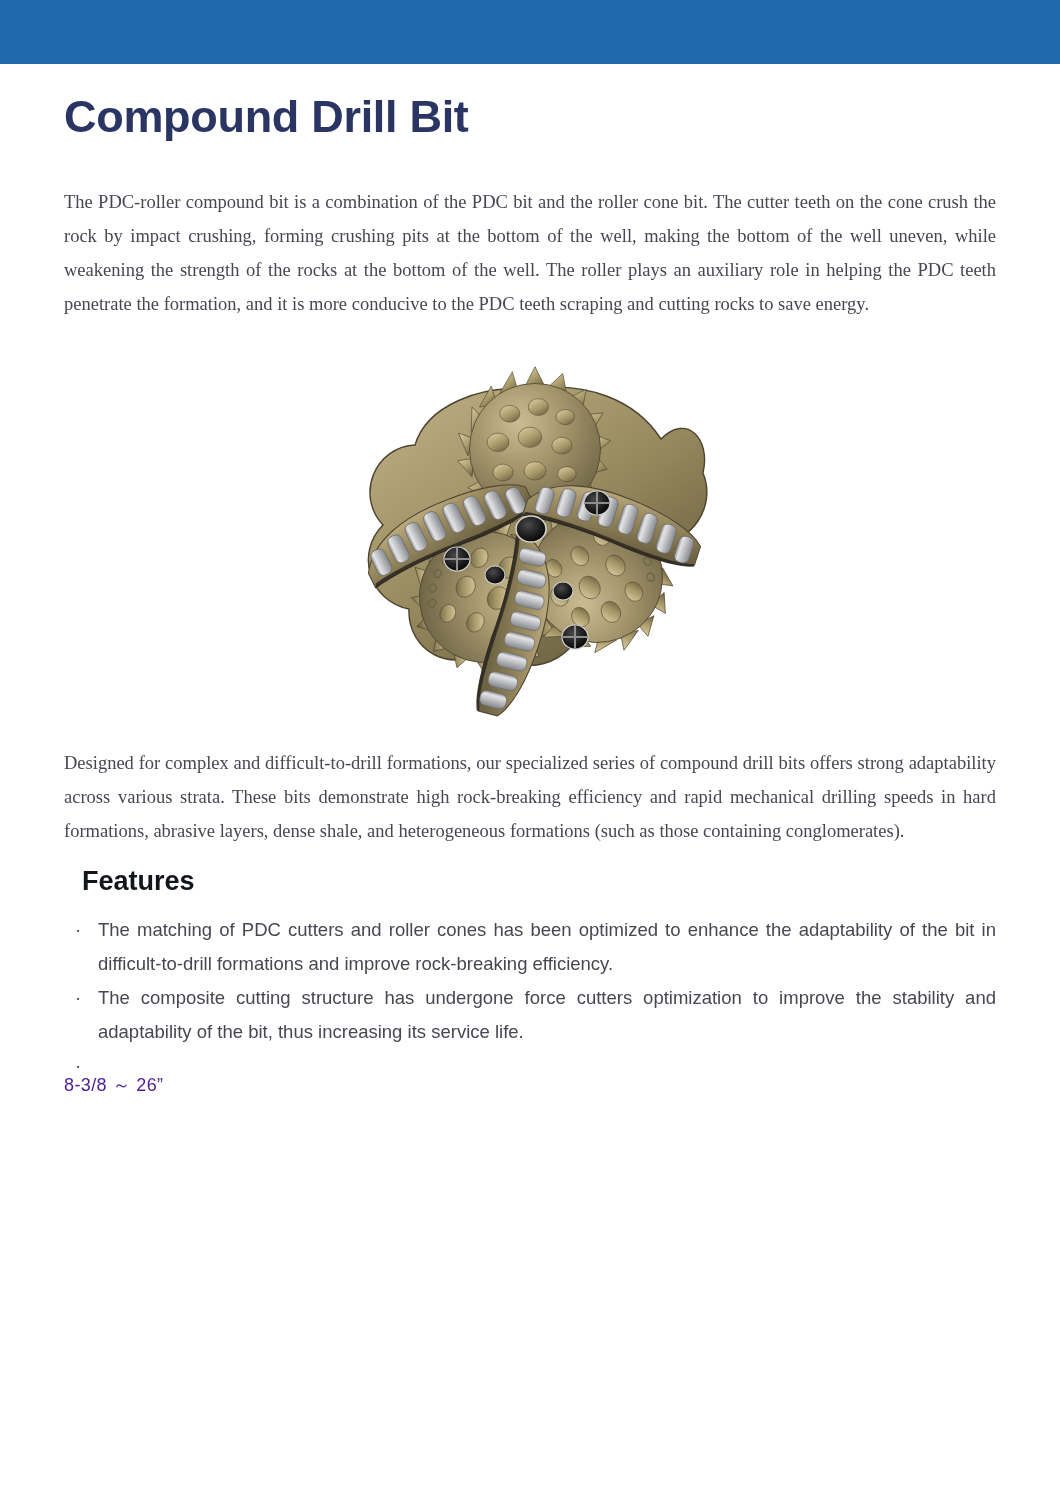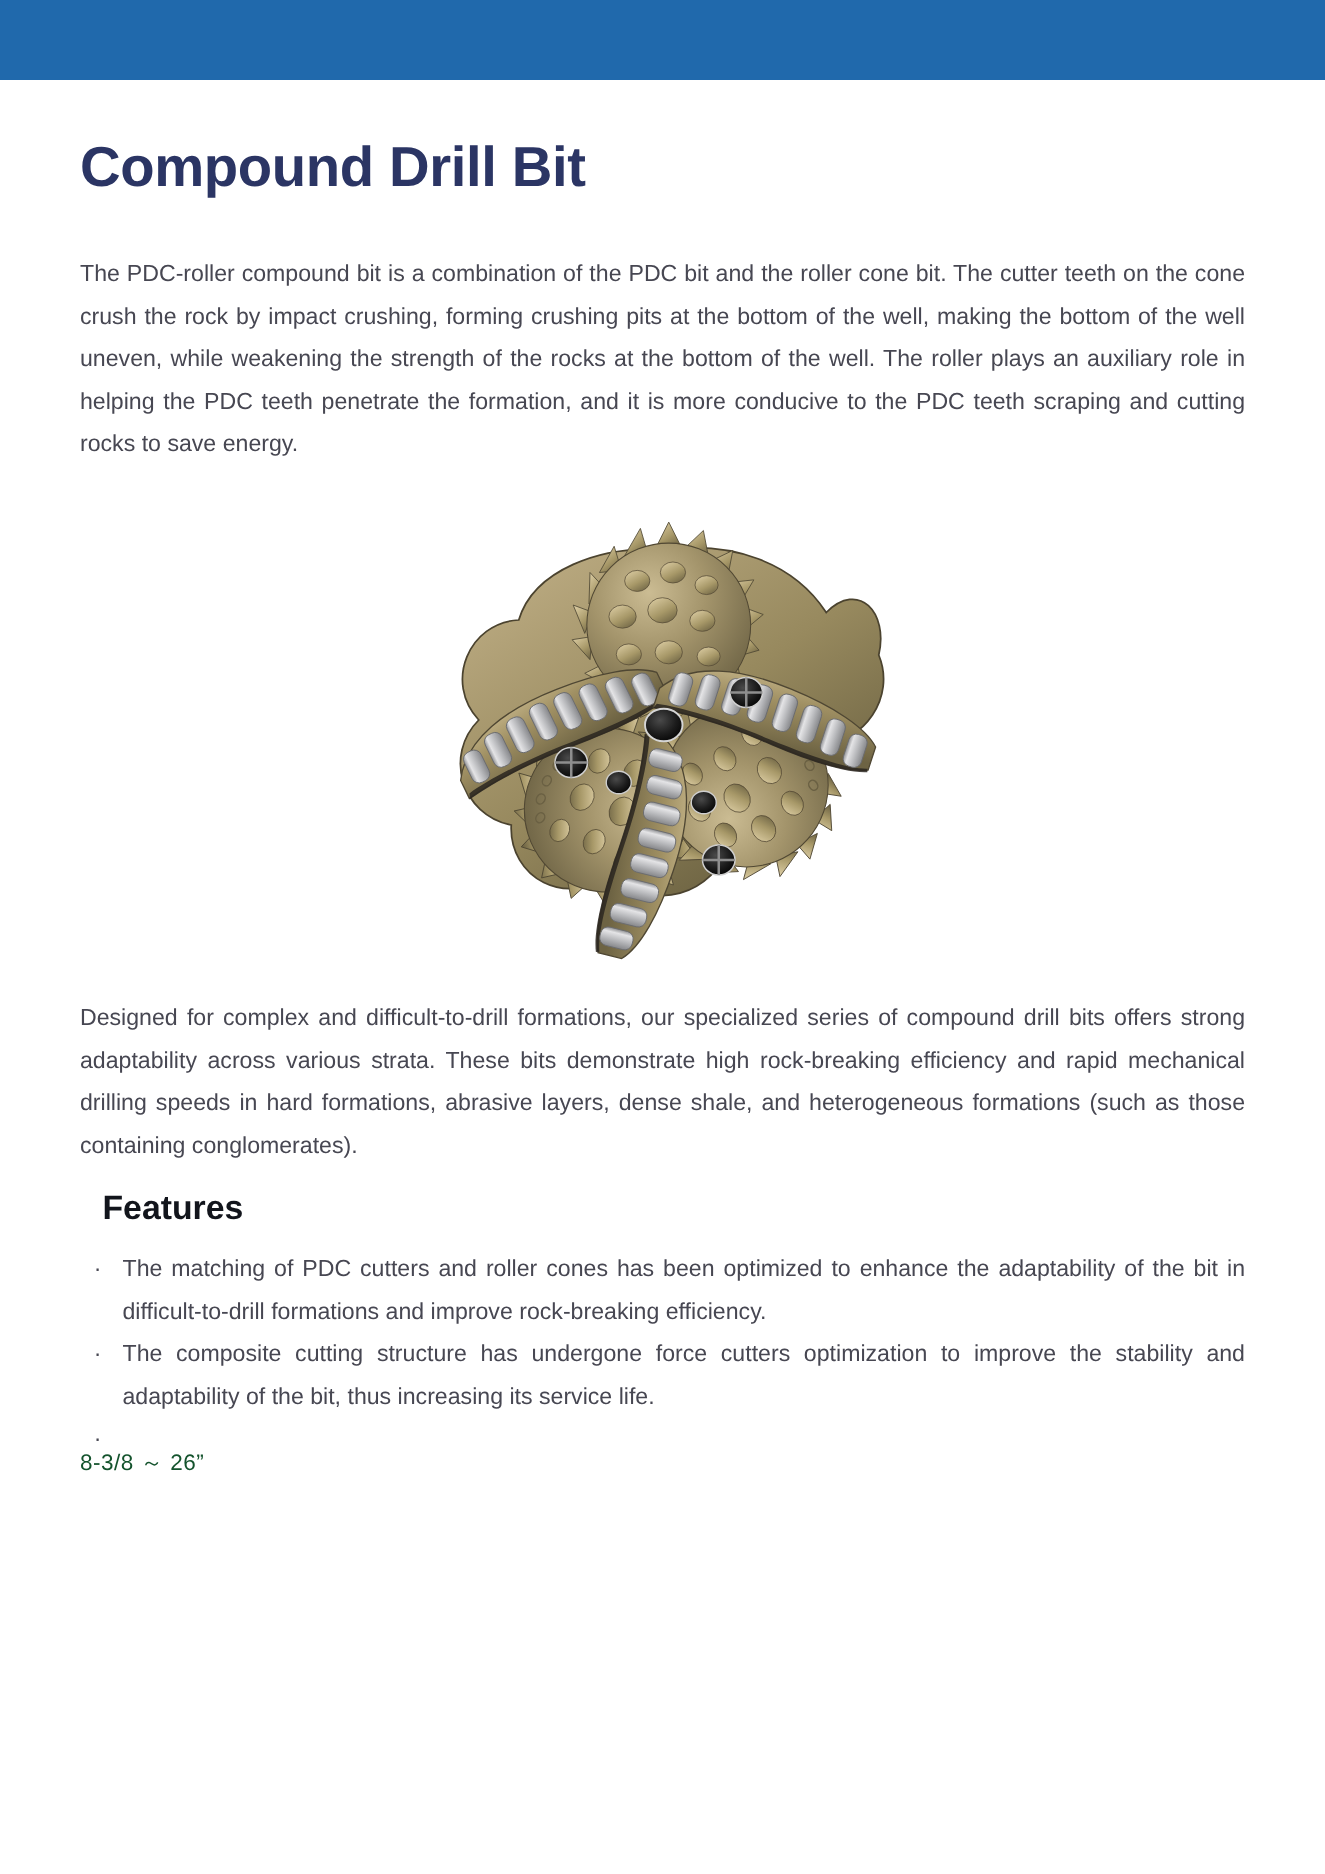--- a/index.html
+++ b/index.html
@@ -32,37 +32,37 @@
   
   .page {
     position: absolute;
     top: 64px; left: 0;
     width: 1060px;
     padding: 0 64px;
   }
 
   .doc-title {
     margin: 0;
-    padding-top: 47px;
+    padding-top: 30px;
     font-size: 45px;
     line-height: 1.0;
     font-weight: bold;
     color: #2b3564;
     letter-spacing: -0.3px;
     font-family: "Liberation Sans", sans-serif;
   }
 
   .para {
     margin: 0;
     color: #474752;
     font-size: 18.5px;
     line-height: 34px;
     text-align: justify;
     text-justify: inter-word;
-    font-family: Liberation Sans, sans-serif;
+    font-family: Liberation Serif, serif;
   }
   .para-intro { margin-top: 46px; }
   .para-designed { margin-top: 12px; }
 
   
   .figure {
     margin: 18px 0 0 0;
     height: 395px;
     position: relative;
   }
@@ -108,21 +108,21 @@
     position: absolute;
     left: 11px;
     top: 0;
     font-size: 18.5px;
     line-height: 34px;
     color: #474752;
   }
 
   .size-value {
     margin: 22px 0 0 0;
-    color: #14532d;
+    color: #4c1d95;
     font-size: 18px;
     line-height: 28px;
     letter-spacing: 0.4px;
     font-family: "Liberation Sans", sans-serif;
   }
 </style>
 </head>
 <body>
 
 <div class="banner"></div>

